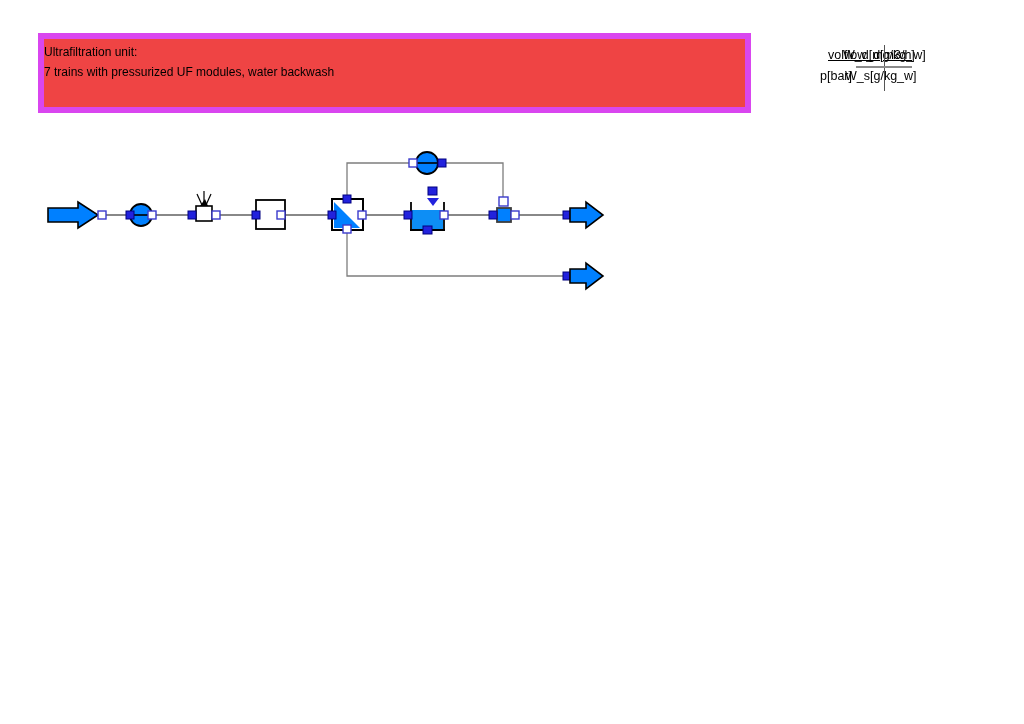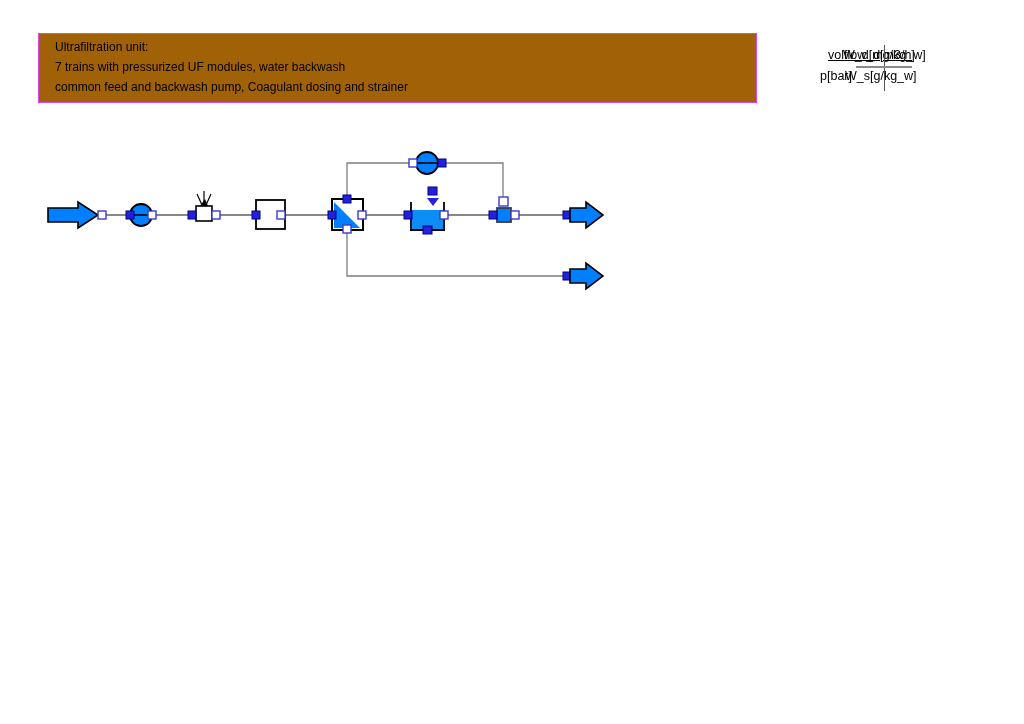--- a/index.html
+++ b/index.html
@@ -16,23 +16,23 @@
     overflow: hidden;
   }
 
   
   .annotation-box {
     position: absolute;
     left: 38px;
     top: 33px;
     width: 701px;
     height: 65px;
-    border: 1px solid #d946ef;
-    background: #a16207;
-    padding: 3px 0 0 16px;
+    border: 6px solid #d946ef;
+    background: #ef4444;
+    padding: 3px 0 0 0;
     box-sizing: content-box;
   }
   .annotation-box .line {
     font-size: 12px;
     line-height: 20px;
     color: #000000;
     white-space: nowrap;
   }
 
   
@@ -65,21 +65,20 @@
   .conn-light { stroke: #7d7d7d; stroke-width: 1.3; fill: none; }
 </style>
 </head>
 <body>
 
 <div id="canvas">
 
   <div class="annotation-box">
     <div class="line">Ultrafiltration unit:</div>
     <div class="line">7 trains with pressurized UF modules, water backwash</div>
-    <div class="line">common feed and backwash pump, Coagulant dosing and strainer</div>
   </div>
 
   <div class="sensor-label" style="left:828px; top:48px;text-decoration:underline;">volflow_d[m3/h]</div>
   <div class="sensor-label" style="left:843px; top:48px;text-align:center;">W_d[mg/kg_w]</div>
   <div class="sensor-label" style="left:845px; top:69px;">W_s[g/kg_w]</div>
   <div class="sensor-label" style="left:820px; top:69px;">p[bar]</div>
   <div class="sensor-vline"></div>
   <div class="sensor-hline"></div>
 
   <svg width="1024" height="724" viewBox="0 0 1024 724">

